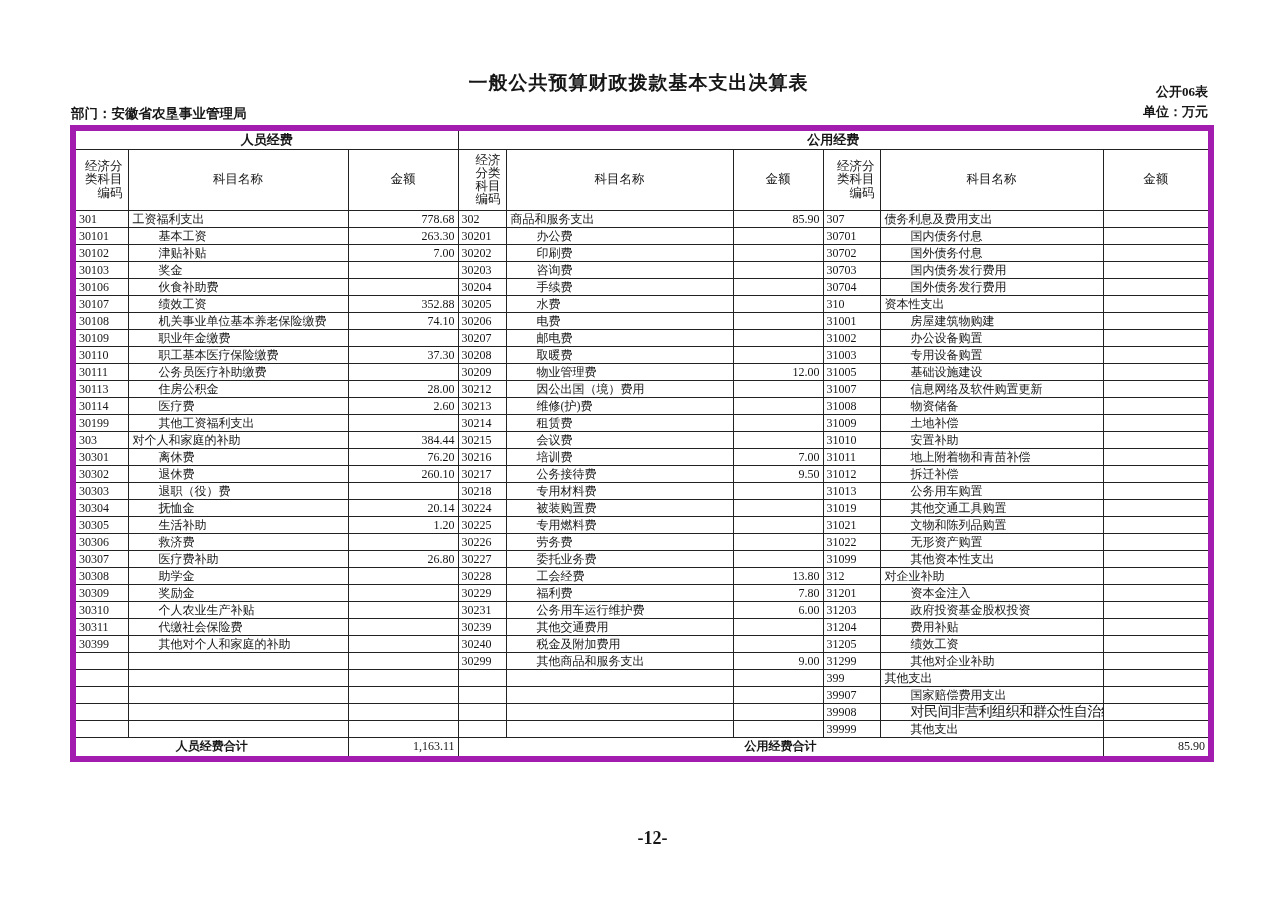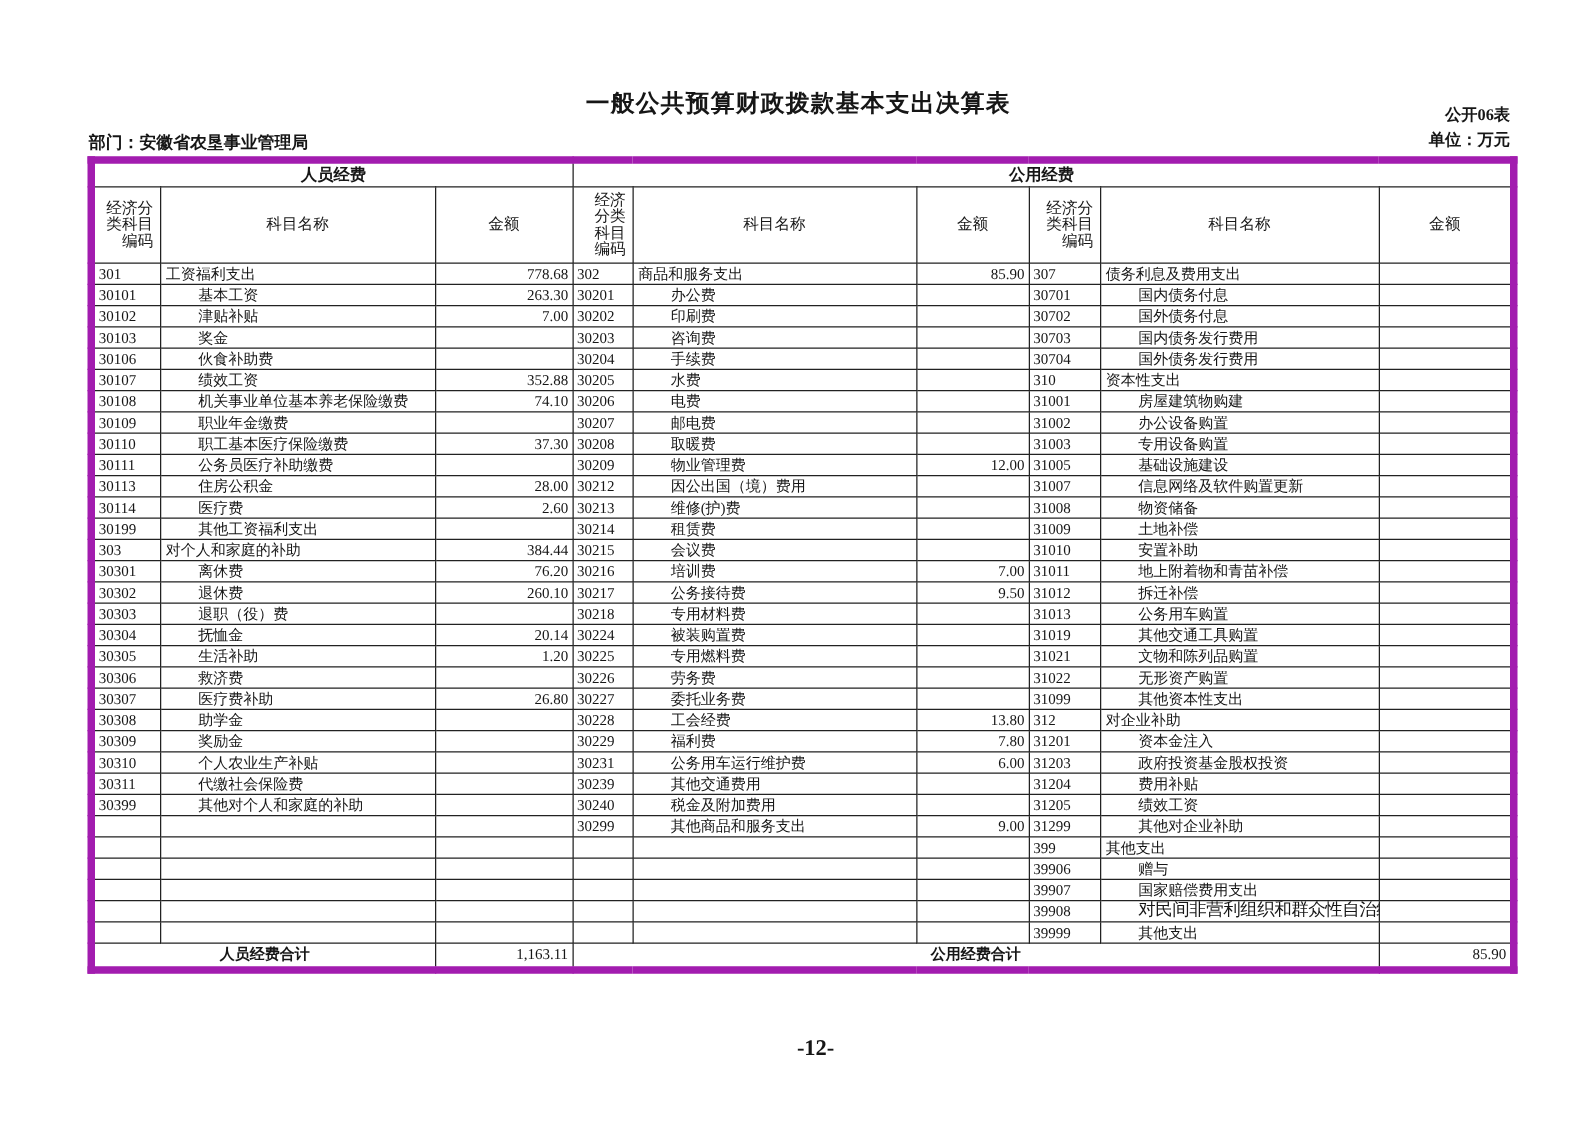--- a/index.html
+++ b/index.html
@@ -415,31 +415,20 @@
           <td class="name lvl0">其他支出</td>
           <td class="amt"></td>
         </tr>
         <tr>
           <td class="code"></td>
           <td class="name lvl1"></td>
           <td class="amt"></td>
           <td class="code"></td>
           <td class="name lvl1"></td>
           <td class="amt"></td>
-          <td class="code">39906</td>
-          <td class="name lvl1">赠与</td>
-          <td class="amt"></td>
-        </tr>
-        <tr>
-          <td class="code"></td>
-          <td class="name lvl1"></td>
-          <td class="amt"></td>
-          <td class="code"></td>
-          <td class="name lvl1"></td>
-          <td class="amt"></td>
           <td class="code">39907</td>
           <td class="name lvl1">国家赔偿费用支出</td>
           <td class="amt"></td>
         </tr>
         <tr>
           <td class="code"></td>
           <td class="name lvl1"></td>
           <td class="amt"></td>
           <td class="code"></td>
           <td class="name lvl1"></td>

